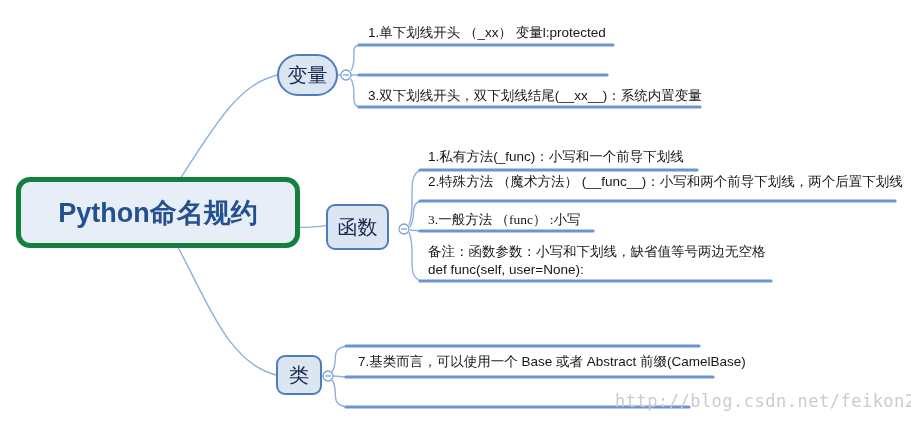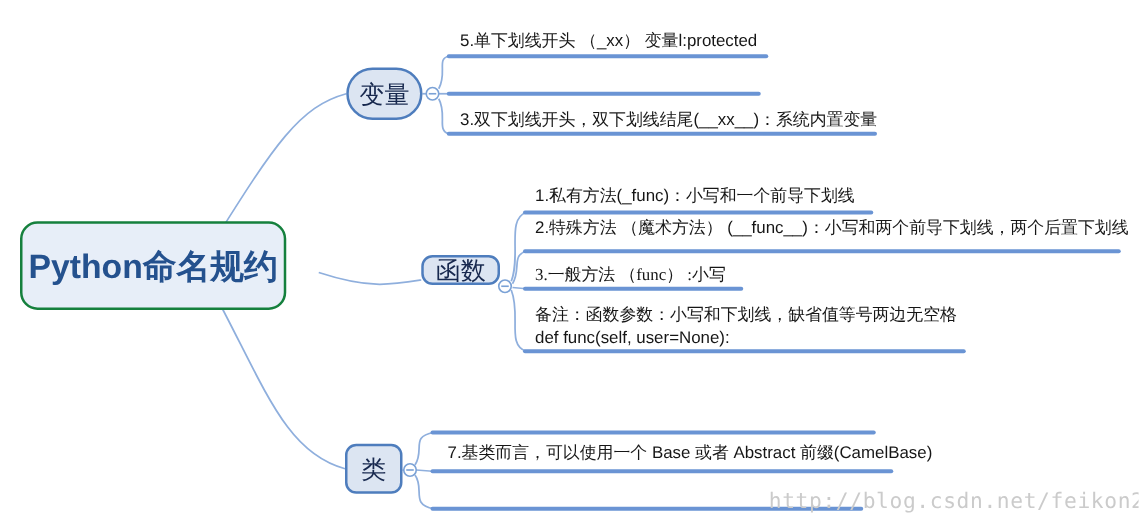--- a/index.html
+++ b/index.html
@@ -16,30 +16,30 @@
     display:flex;align-items:center;justify-content:center;
     box-sizing:border-box;
     background:#dce5f2;
     border:2.5px solid #4e7dbd;
     border-radius:9px;
     color:#17284e;
     font-size:20px;
     white-space:nowrap;
   }
   .node.root{
-    left:16px;top:177px;width:213px;height:71px;
-    border:2px solid #15803d;
+    left:16px;top:177px;width:284px;height:71px;
+    border:5px solid #15803d;
     border-radius:14px;
     background:#e7eef8;
     color:#24518e;
     font-size:27px;
     font-weight:bold;
   }
   .node.b-var{left:277px;top:54px;width:61px;height:42px;border-radius:21px;}
-  .node.b-func{left:337px;top:204px;width:63px;height:24px;}
+  .node.b-func{left:326px;top:204px;width:63px;height:46px;}
   .node.b-class{left:276px;top:355px;width:46px;height:40px;}
   .leaf{
     position:absolute;
     font-size:13.5px;
     line-height:16px;
     color:#161616;
     white-space:nowrap;
   }
   .leaf.note{white-space:pre-line;line-height:18px;}
   .watermark{
@@ -113,21 +113,21 @@
   <div class="node b-var">
     <span>变量</span>
   </div>
   <div class="node b-func">
     <span>函数</span>
   </div>
   <div class="node b-class">
     <span>类</span>
   </div>
 
-  <div class="leaf" style="left:368px;top:25px;">5.单下划线开头 （_xx） 变量l:protected</div>
+  <div class="leaf" style="left:368px;top:25px;">1.单下划线开头 （_xx） 变量l:protected</div>
   <div class="leaf" style="left:368px;top:88px;">3.双下划线开头，双下划线结尾(__xx__)：系统内置变量</div>
 
   <div class="leaf" style="left:428px;top:149px;text-align:center;">1.私有方法(_func)：小写和一个前导下划线</div>
   <div class="leaf" style="left:428px;top:174px;">2.特殊方法 （魔术方法） (__func__)：小写和两个前导下划线，两个后置下划线</div>
   <div class="leaf" style="left:428px;top:212px;font-family:Liberation Serif, serif;">3.一般方法 （func） :小写</div>
   <div class="leaf note" style="left:428px;top:243px;">备注：函数参数：小写和下划线，缺省值等号两边无空格
 def func(self, user=None):</div>
 
   <div class="leaf" style="left:358px;top:354px;">7.基类而言，可以使用一个 Base 或者 Abstract 前缀(CamelBase)</div>
 

